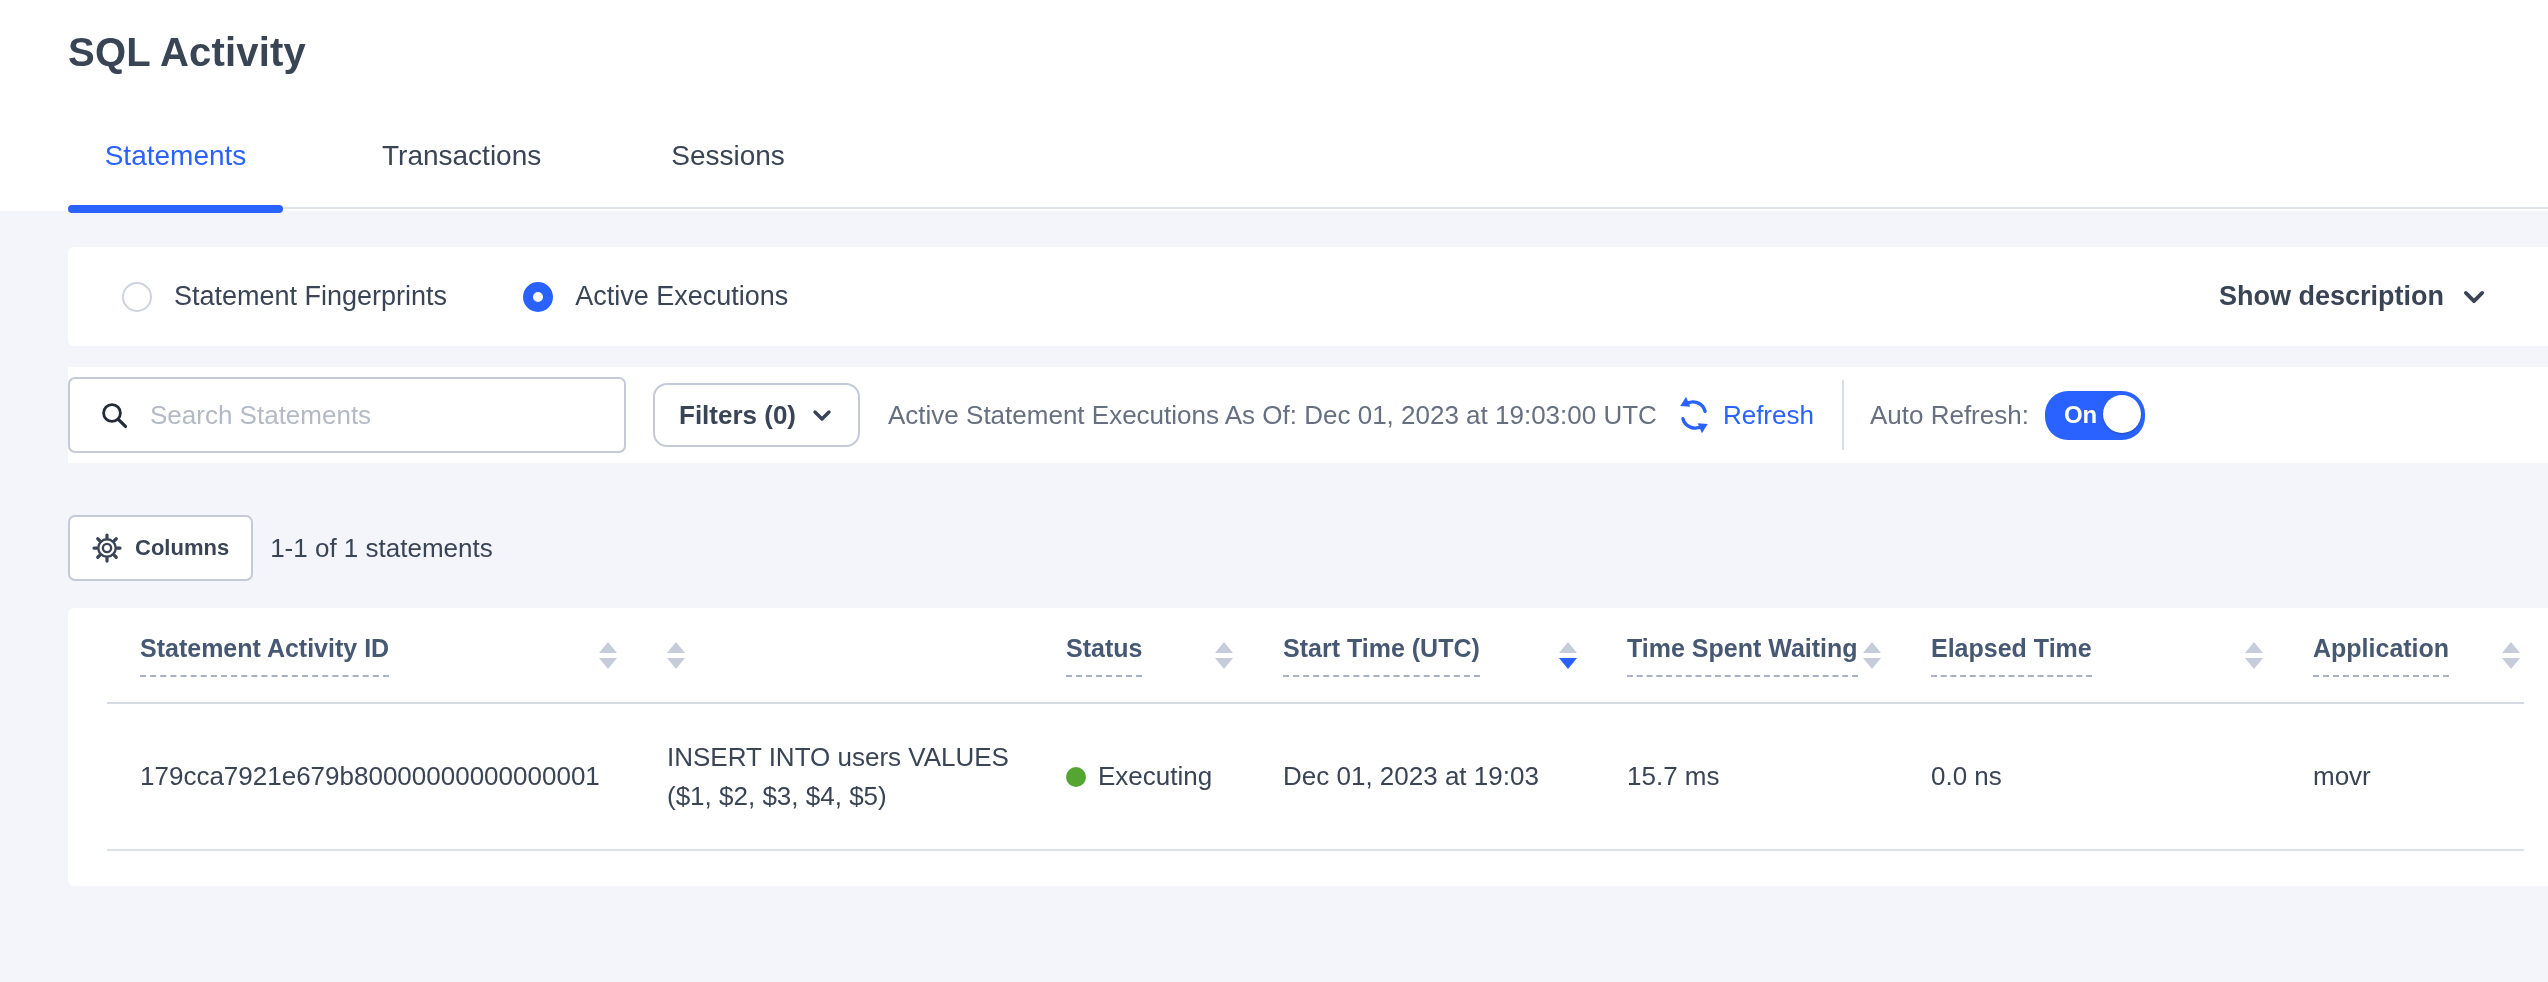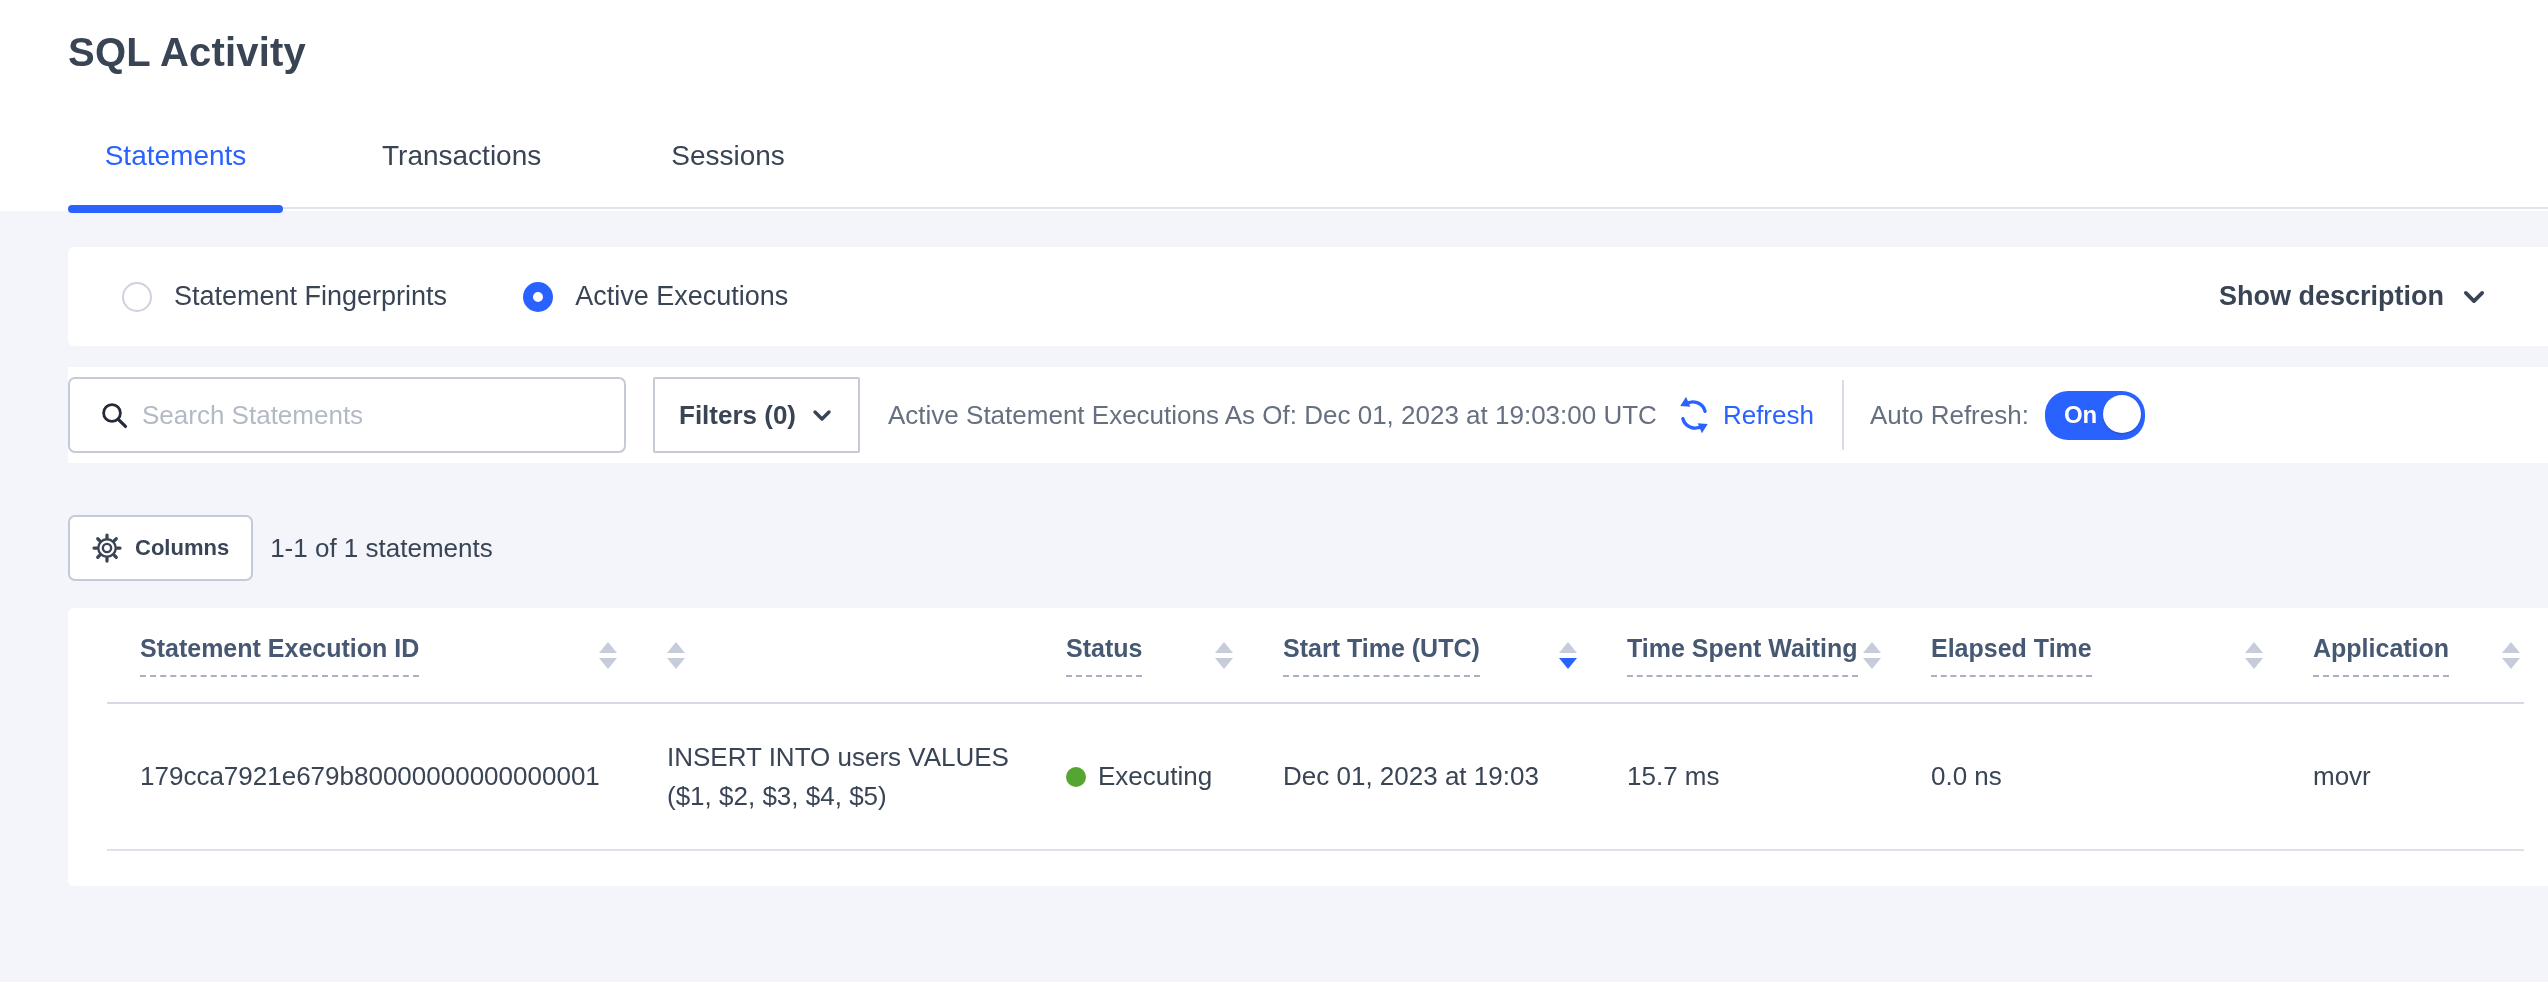--- a/index.html
+++ b/index.html
@@ -31,23 +31,23 @@
   .radio-band { top:247px; height:99px; border-radius:6px 0 0 6px; display:flex; align-items:center; justify-content:space-between; padding:0 60px 0 54px; }
   .radio-group { display:flex; align-items:center; gap:76px; }
   .radio-option { display:flex; align-items:center; gap:22px; cursor:pointer; }
   .radio-circle { width:30px; height:30px; border-radius:50%; background:#ffffff; border:2px solid #cdd3de; flex:0 0 auto; }
   .radio-circle.selected { border:10px solid #2962ff; }
   .radio-label { font-size:27px; color:#394455; }
   .show-desc { display:flex; align-items:center; gap:16px; cursor:pointer; font-size:27px; font-weight:bold; color:#394455; }
 
   .toolbar-band { top:367px; height:96px; display:flex; align-items:center; }
   .search-box { width:558px; height:76px; border:2px solid #c4cad8; border-radius:7px; background:#fff; display:flex; align-items:center; padding:0 20px 0 28px; }
-  .search-box input { border:none; outline:none; font-size:26px; color:#394455; width:100%; margin-left:12px; font-family:inherit; background:transparent; }
+  .search-box input { border:none; outline:none; font-size:26px; color:#394455; width:100%; margin-left:20px; font-family:inherit; background:transparent; }
   .search-box input::placeholder { color:#b3bac6; }
-  .filters-btn { margin-left:27px; height:76px; min-width:202px; border:2px solid #c4cad8; border-radius:2px; background:#fff; display:flex; align-items:center; justify-content:center; gap:14px; font-size:26px; font-weight:bold; color:#394455; cursor:pointer; padding:0 24px; }
+  .filters-btn { margin-left:27px; height:64px; min-width:202px; border:2px solid #c4cad8; border-radius:14px; background:#fff; display:flex; align-items:center; justify-content:center; gap:14px; font-size:26px; font-weight:bold; color:#394455; cursor:pointer; padding:0 24px; }
   .asof-text { margin-left:28px; font-size:26px; color:#667081; }
   .refresh { margin-left:18px; display:flex; align-items:center; gap:10px; cursor:pointer; }
   .refresh-label { font-size:26px; color:#2962ff; }
   .v-divider { margin-left:28px; width:2px; height:70px; background:#d8dce6; }
   .autorefresh-label { margin-left:26px; font-size:26px; color:#667081; }
   .toggle { margin-left:16px; width:100px; height:49px; background:#2962ff; border-radius:23px; position:relative; display:flex; align-items:center; cursor:pointer; }
   .toggle-state { color:#fff; font-size:24px; font-weight:bold; margin-left:19px; }
   .toggle-knob { position:absolute; right:4px; top:4px; width:38px; height:38px; background:#fff; border-radius:50%; box-shadow:0 1px 2px rgba(0,0,0,0.25); }
 
   
@@ -183,21 +183,21 @@
     </span>
     <span>Columns</span>
   </button>
   <span class="results-count">1-1 of 1 statements</span>
 </div>
 
 <div class="table-card">
   <div class="tbl">
     <div class="thead">
       <div class="th">
-        <span class="th-label">Statement Execution ID</span>
+        <span class="th-label">Statement Activity ID</span>
         <span class="sort">
             <span class="up"></span>
             <span class="down"></span>
           </span>
       </div>
       <div class="th">
         <span class="sort">
             <span class="up"></span>
             <span class="down"></span>
           </span>

